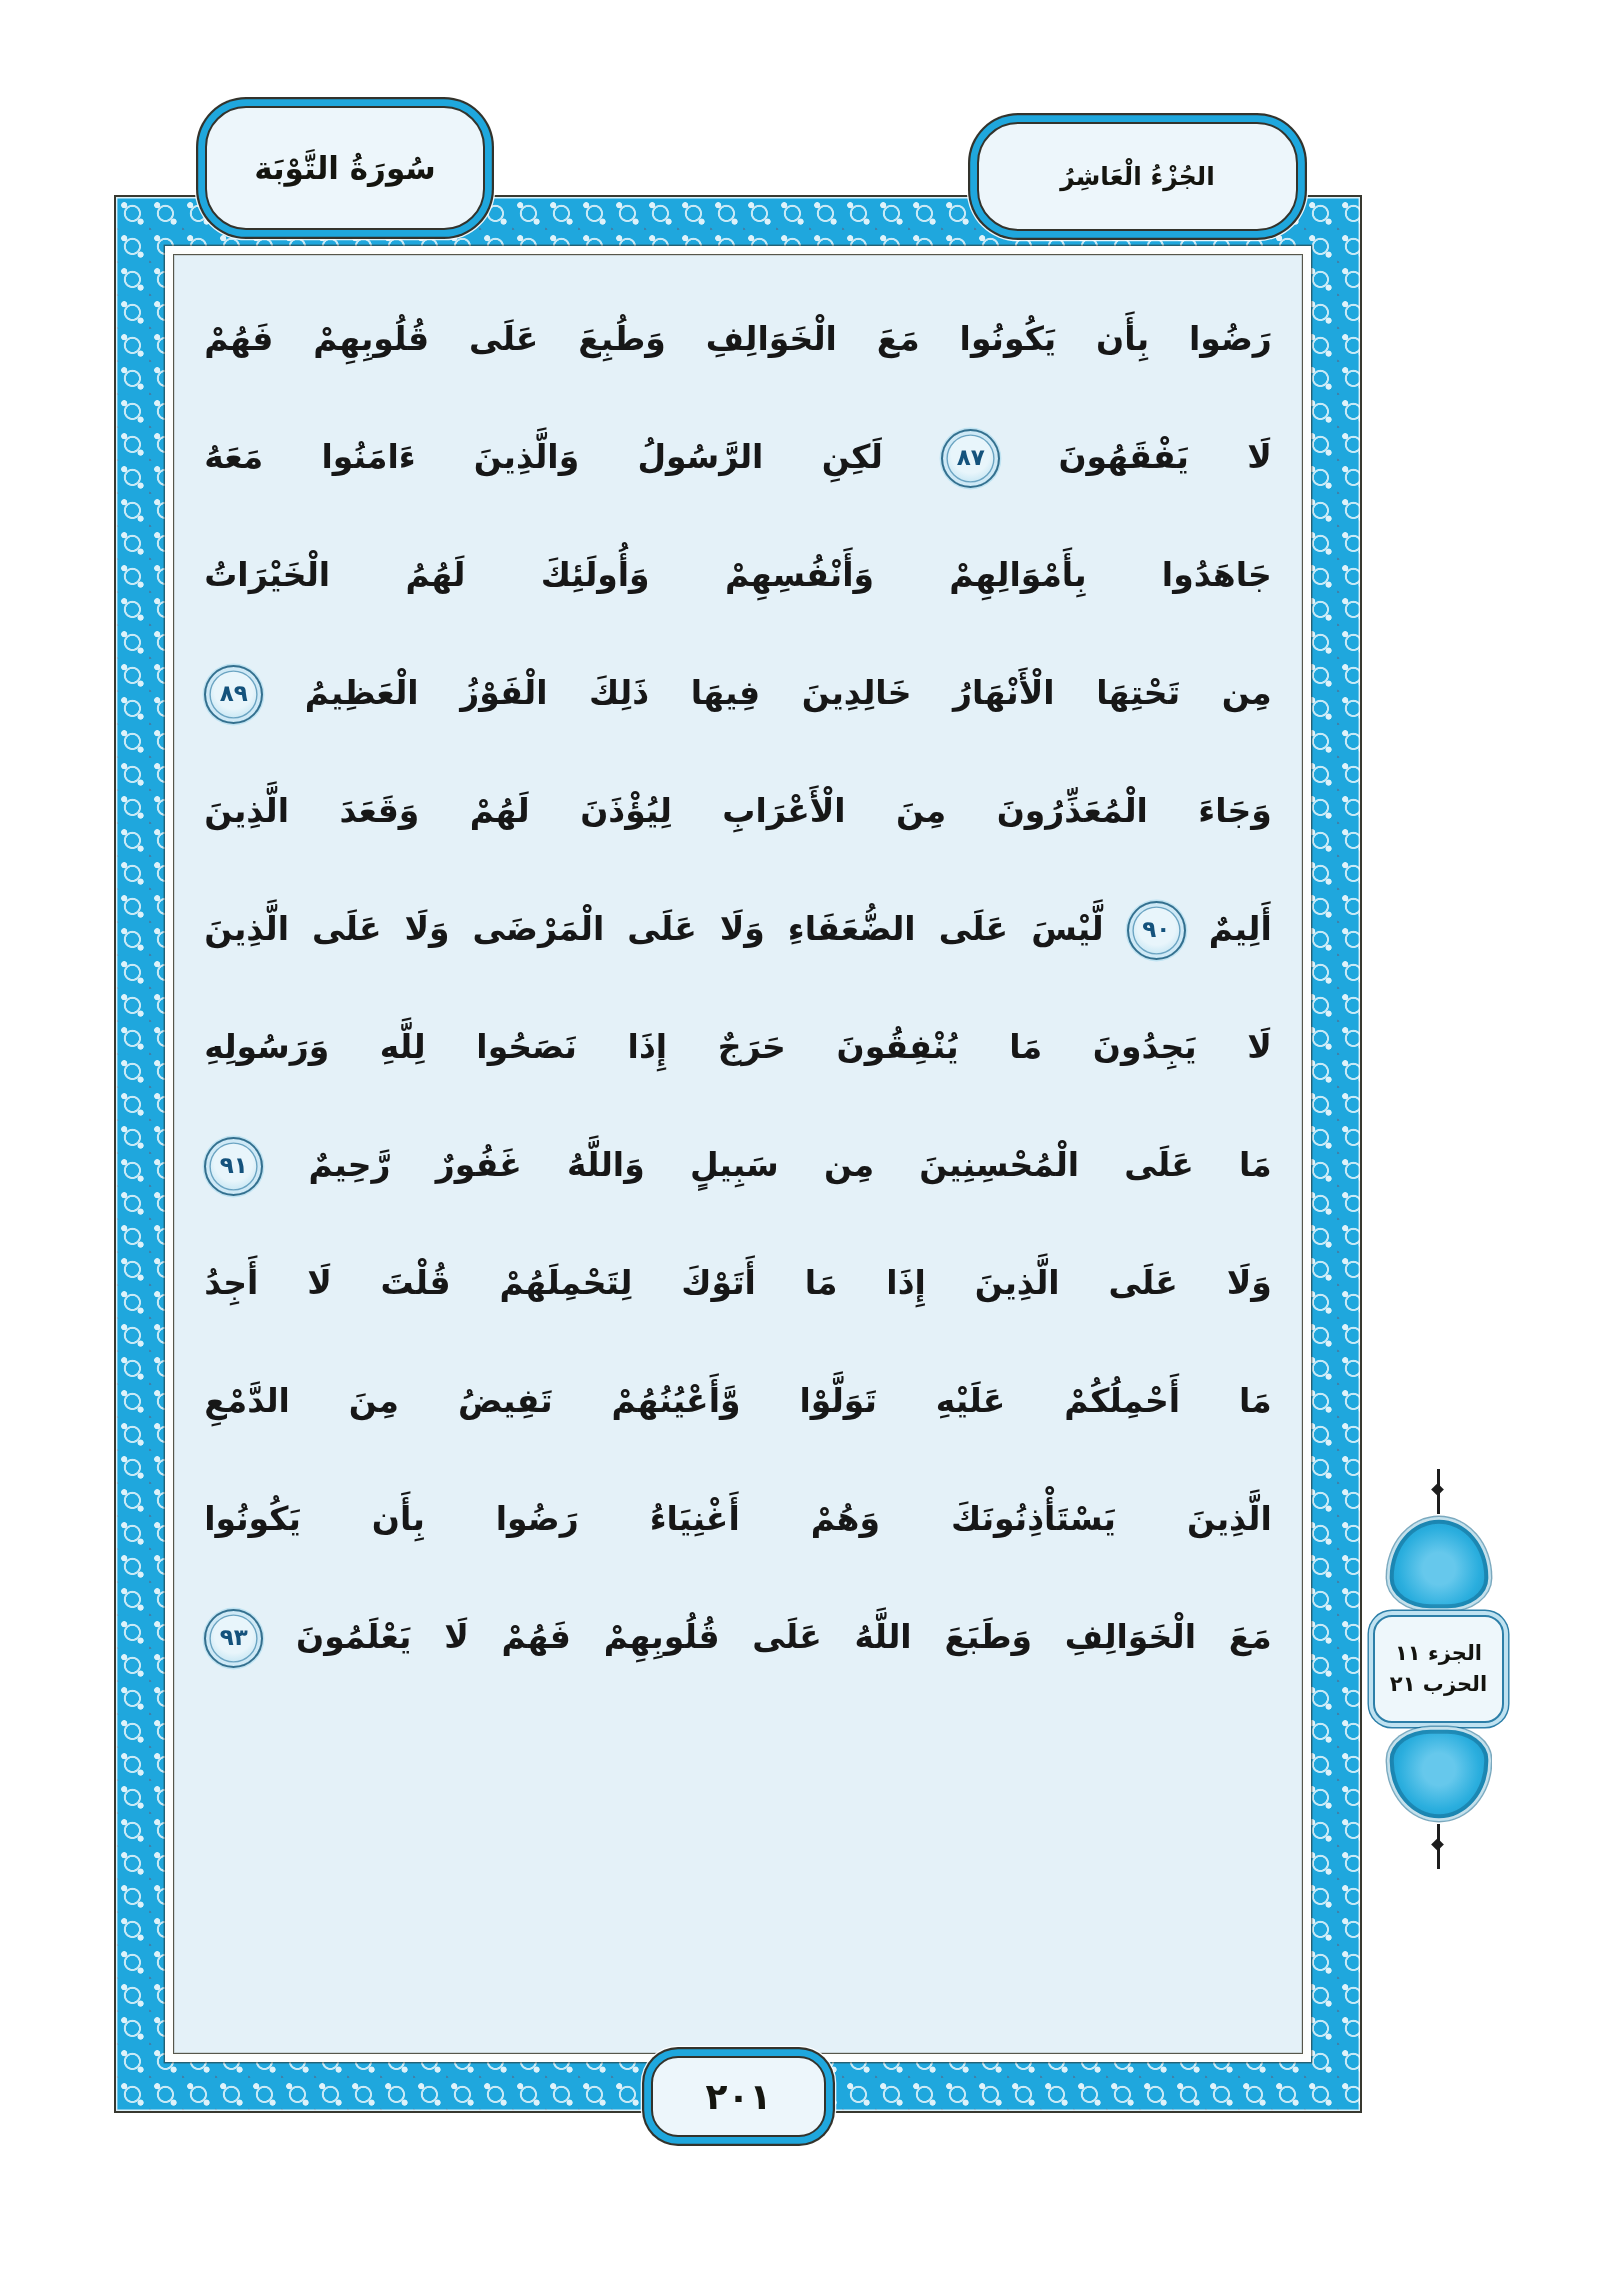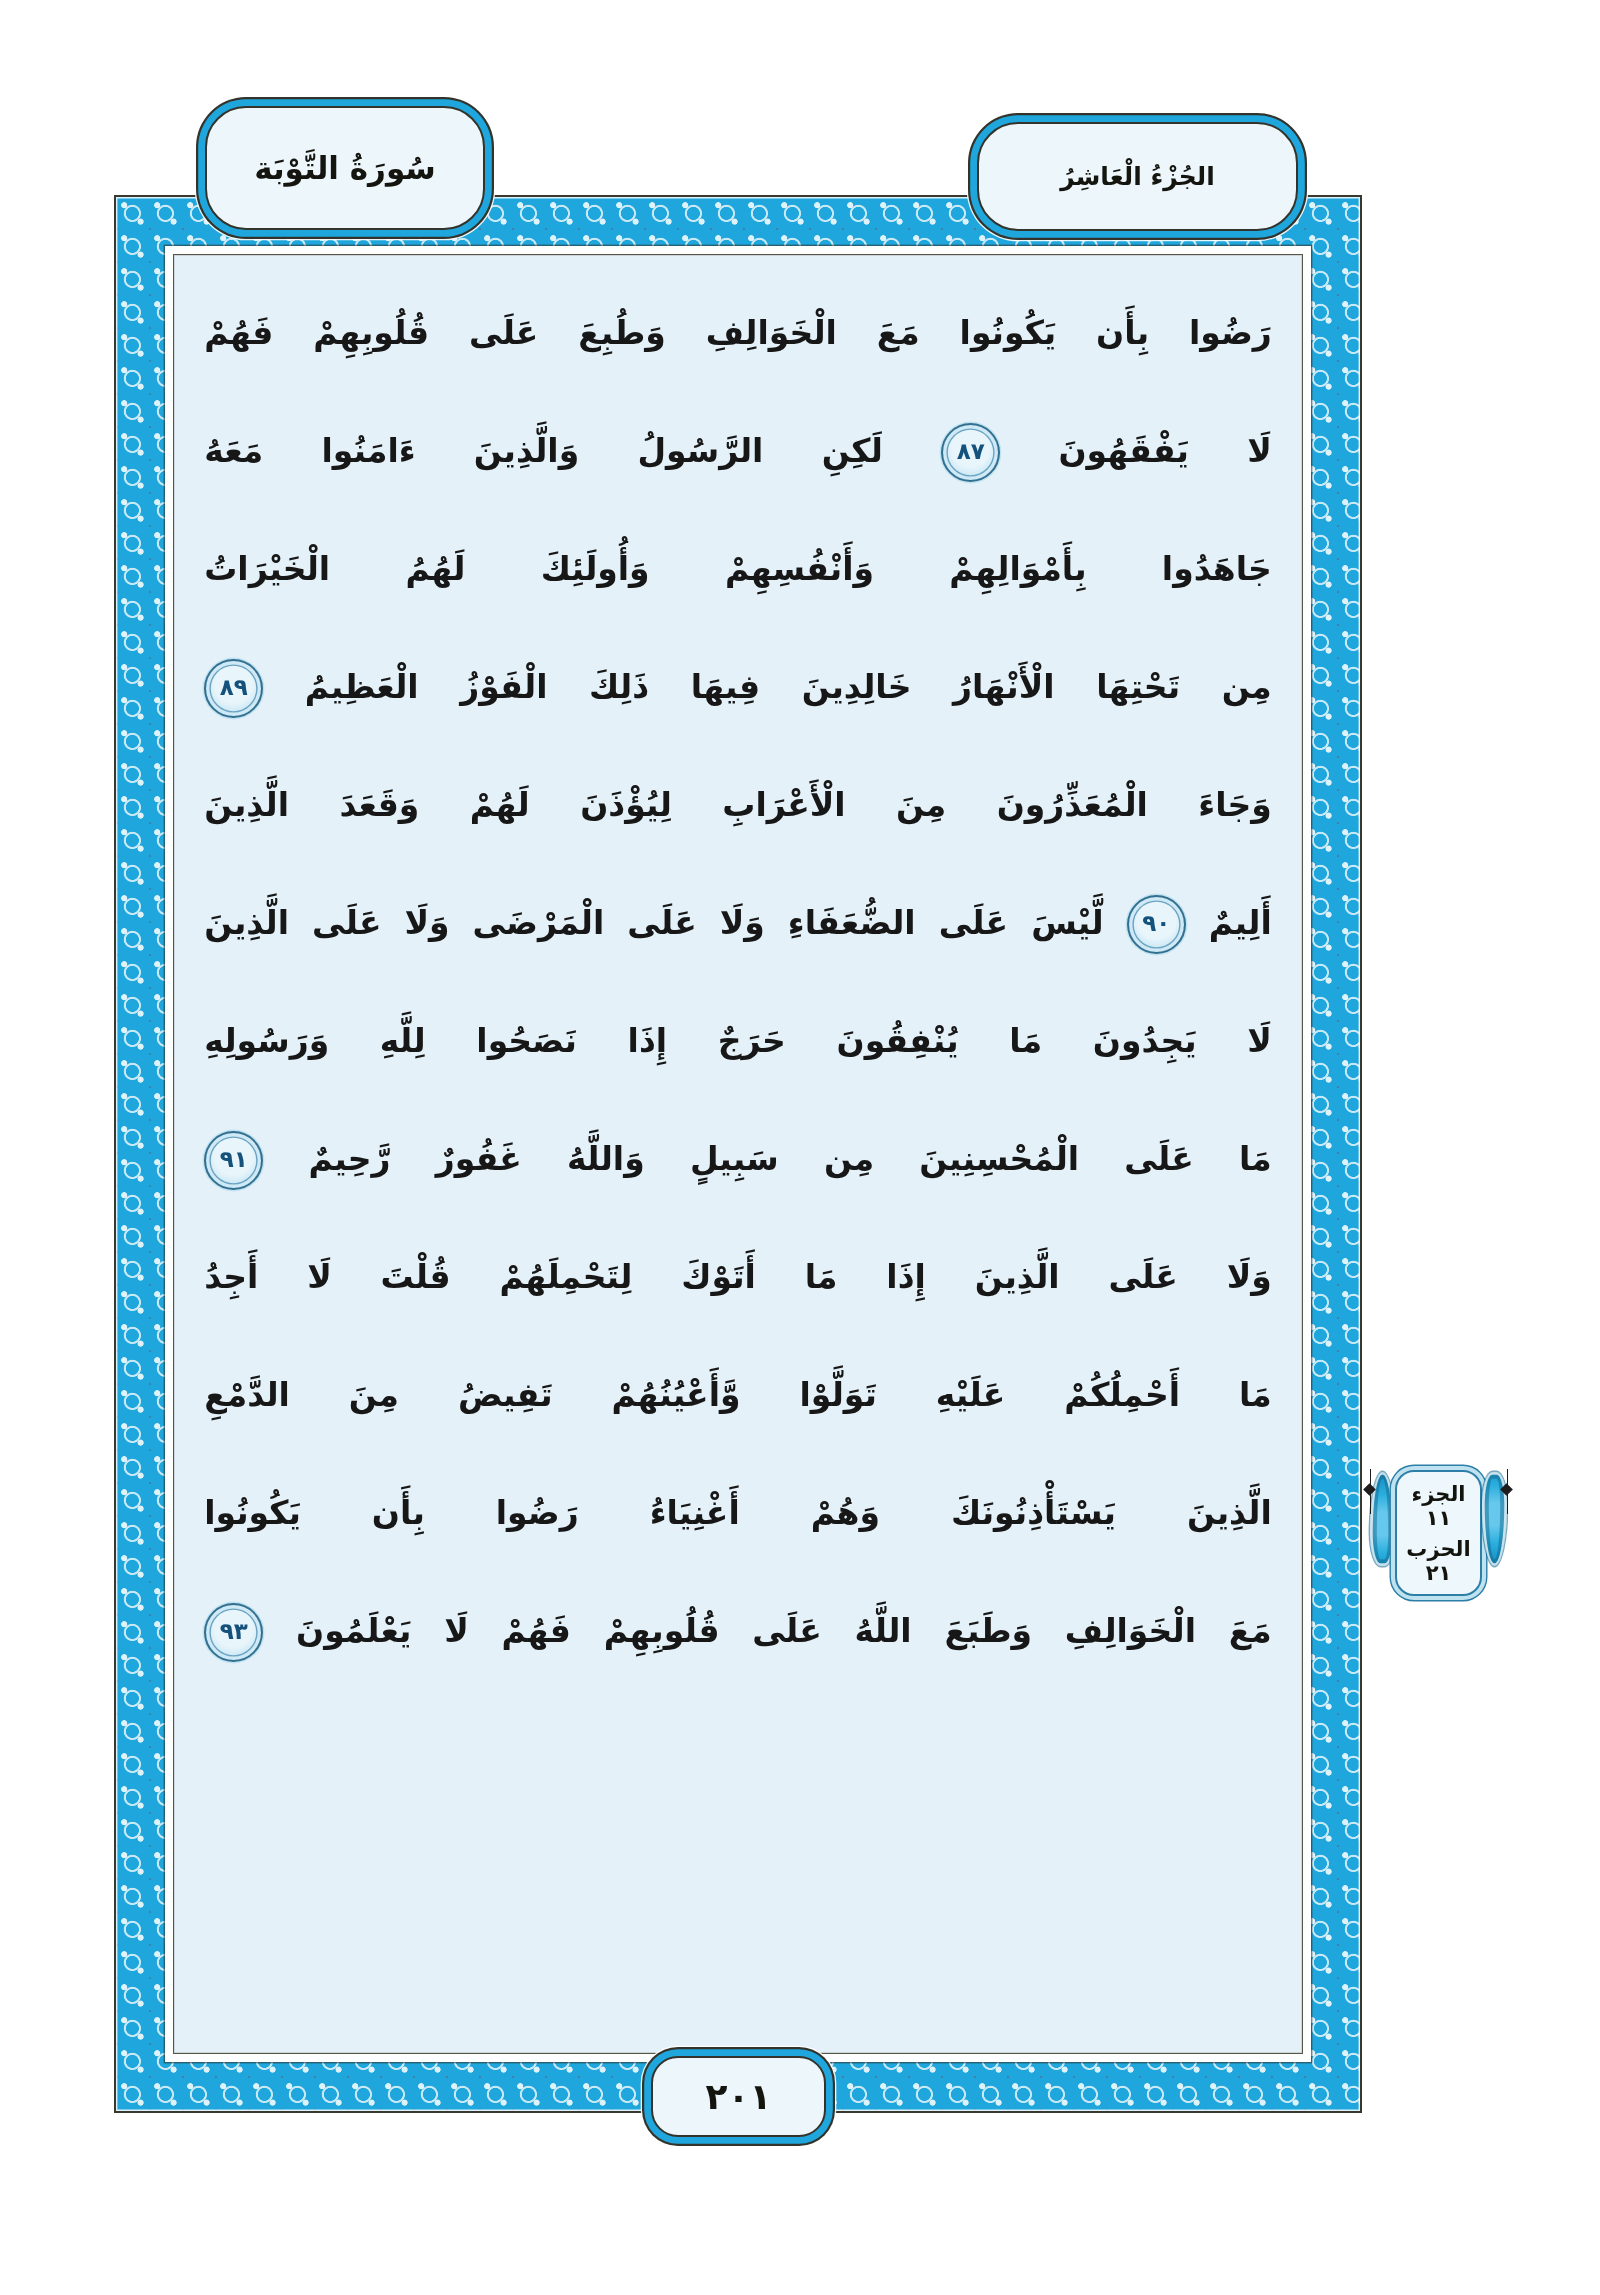--- a/index.html
+++ b/index.html
@@ -30,21 +30,21 @@
   .panel{
     box-sizing:border-box;width:100%;height:100%;
     background:#e4f1f8;border:1.4px solid #56564b;
     box-shadow:0 0 0 2.1px #fdfdfb, inset 0 0 0 0.7px rgba(90,90,80,.25);
     position:relative;
   }
 
   
   .lines-wrap{
     position:absolute;left:0;top:0;right:0;bottom:0;
-    padding:19px 30px;box-sizing:border-box;
+    padding:25px 30px;box-sizing:border-box;
   }
   .quran-line{
     height:118px;line-height:118px;
     direction:rtl;unicode-bidi:plaintext;
     text-align:justify;text-align-last:justify;
     font-size:33px;font-weight:bold;color:#171717;
     white-space:nowrap;
   }
   .ayah-text{letter-spacing:0;}
   .vmark{
@@ -71,21 +71,21 @@
     display:flex;align-items:center;justify-content:center;
     font-weight:bold;color:#15150f;z-index:5;
   }
   .cartouche.surah{left:205px;top:106px;width:280px;height:124px;font-size:31px;}
   .cartouche.juz{left:977px;top:122px;width:321px;height:109px;font-size:25px;}
   .cartouche.pageno{left:651px;top:2056px;width:175px;height:81px;font-size:36px;border-radius:27px;text-align:center;}
 
   
   .medallion{
     position:absolute;left:1370px;top:1469px;width:137px;
-    display:flex;z-index:4;
+    display:flex;flex-direction:column;align-items:center;z-index:4;
   }
   .finial{width:2.1px;height:45px;background:#1d1d1d;position:relative;}
   .finial::after{
     content:'';position:absolute;left:-4.8px;top:16.4px;width:9px;height:9px;
     background:#1d1d1d;transform:rotate(45deg);
   }
   .med-orn{
     width:104px;height:94px;margin:2.7px 0;
     background:radial-gradient(circle at 50% 55%, #66c8ec 0 22%, #2aaede 55%, #1387ba 100%);
     border-radius:55% 55% 46% 46% / 70% 70% 38% 38%;

